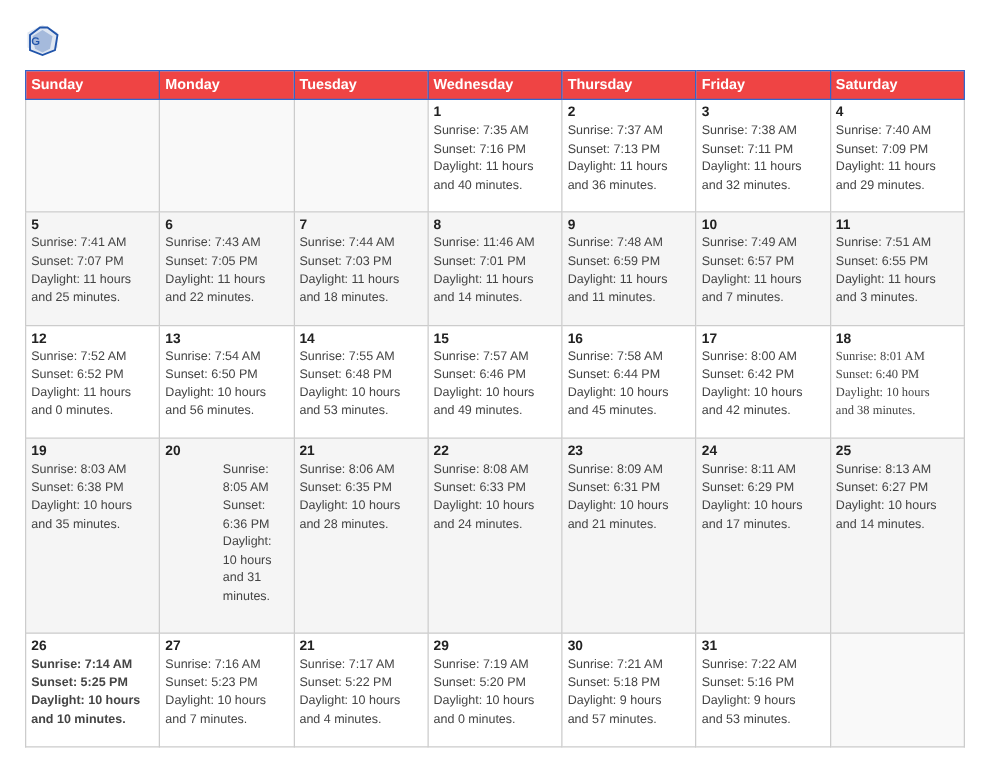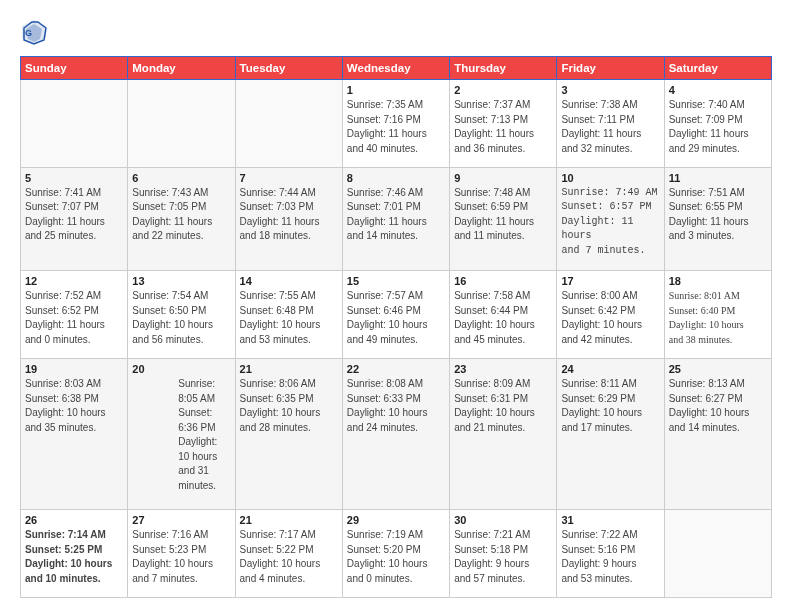--- a/index.html
+++ b/index.html
@@ -192,35 +192,35 @@
           </td>
           <td>
             <span class="day-num">7</span>
             <div class="day-info" style="white-space: pre-line;">Sunrise: 7:44 AM
 Sunset: 7:03 PM
 Daylight: 11 hours
 and 18 minutes.</div>
           </td>
           <td>
             <span class="day-num">8</span>
-            <div class="day-info" style="white-space: pre-line;">Sunrise: 7:46 AM
+            <div class="day-info" style="white-space: pre-line;">Sunrise: 11:46 AM
 Sunset: 7:01 PM
 Daylight: 11 hours
 and 14 minutes.</div>
           </td>
           <td>
             <span class="day-num">9</span>
             <div class="day-info" style="white-space: pre-line;">Sunrise: 7:48 AM
 Sunset: 6:59 PM
 Daylight: 11 hours
 and 11 minutes.</div>
           </td>
           <td>
             <span class="day-num">10</span>
-            <div class="day-info" style="white-space: pre-line; font-family: Liberation Mono, monospace;">Sunrise: 7:49 AM
+            <div class="day-info" style="white-space: pre-line;">Sunrise: 7:49 AM
 Sunset: 6:57 PM
 Daylight: 11 hours
 and 7 minutes.</div>
           </td>
           <td>
             <span class="day-num">11</span>
             <div class="day-info" style="white-space: pre-line;">Sunrise: 7:51 AM
 Sunset: 6:55 PM
 Daylight: 11 hours
 and 3 minutes.</div>

